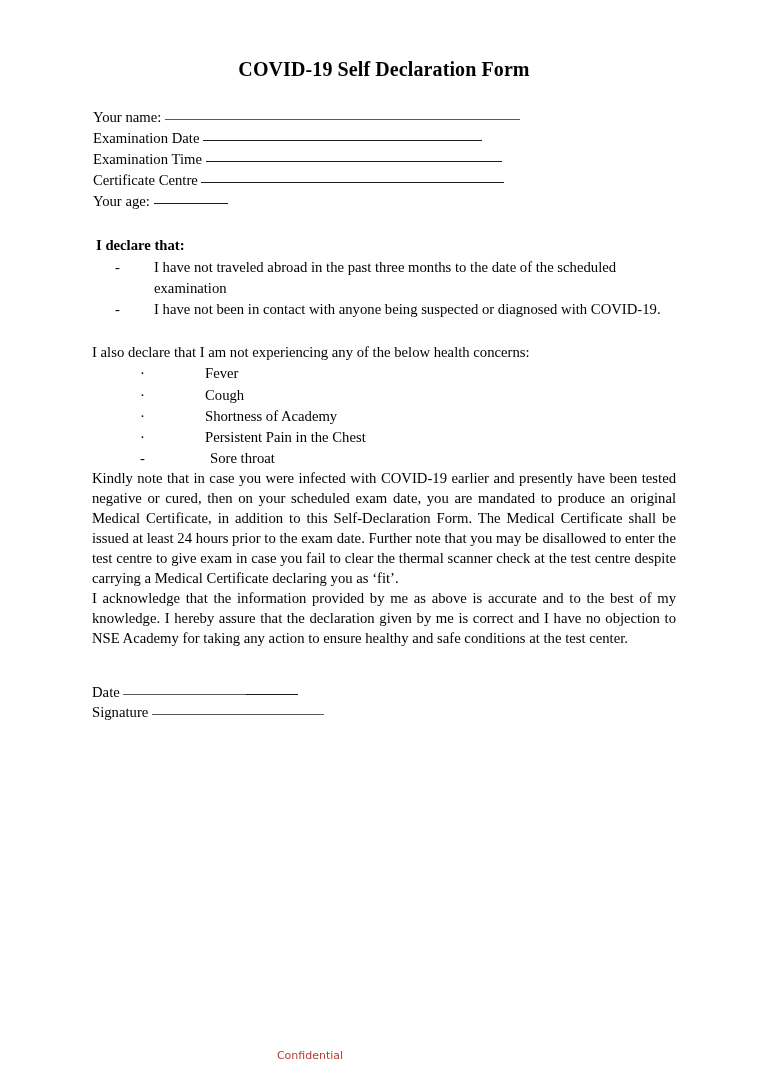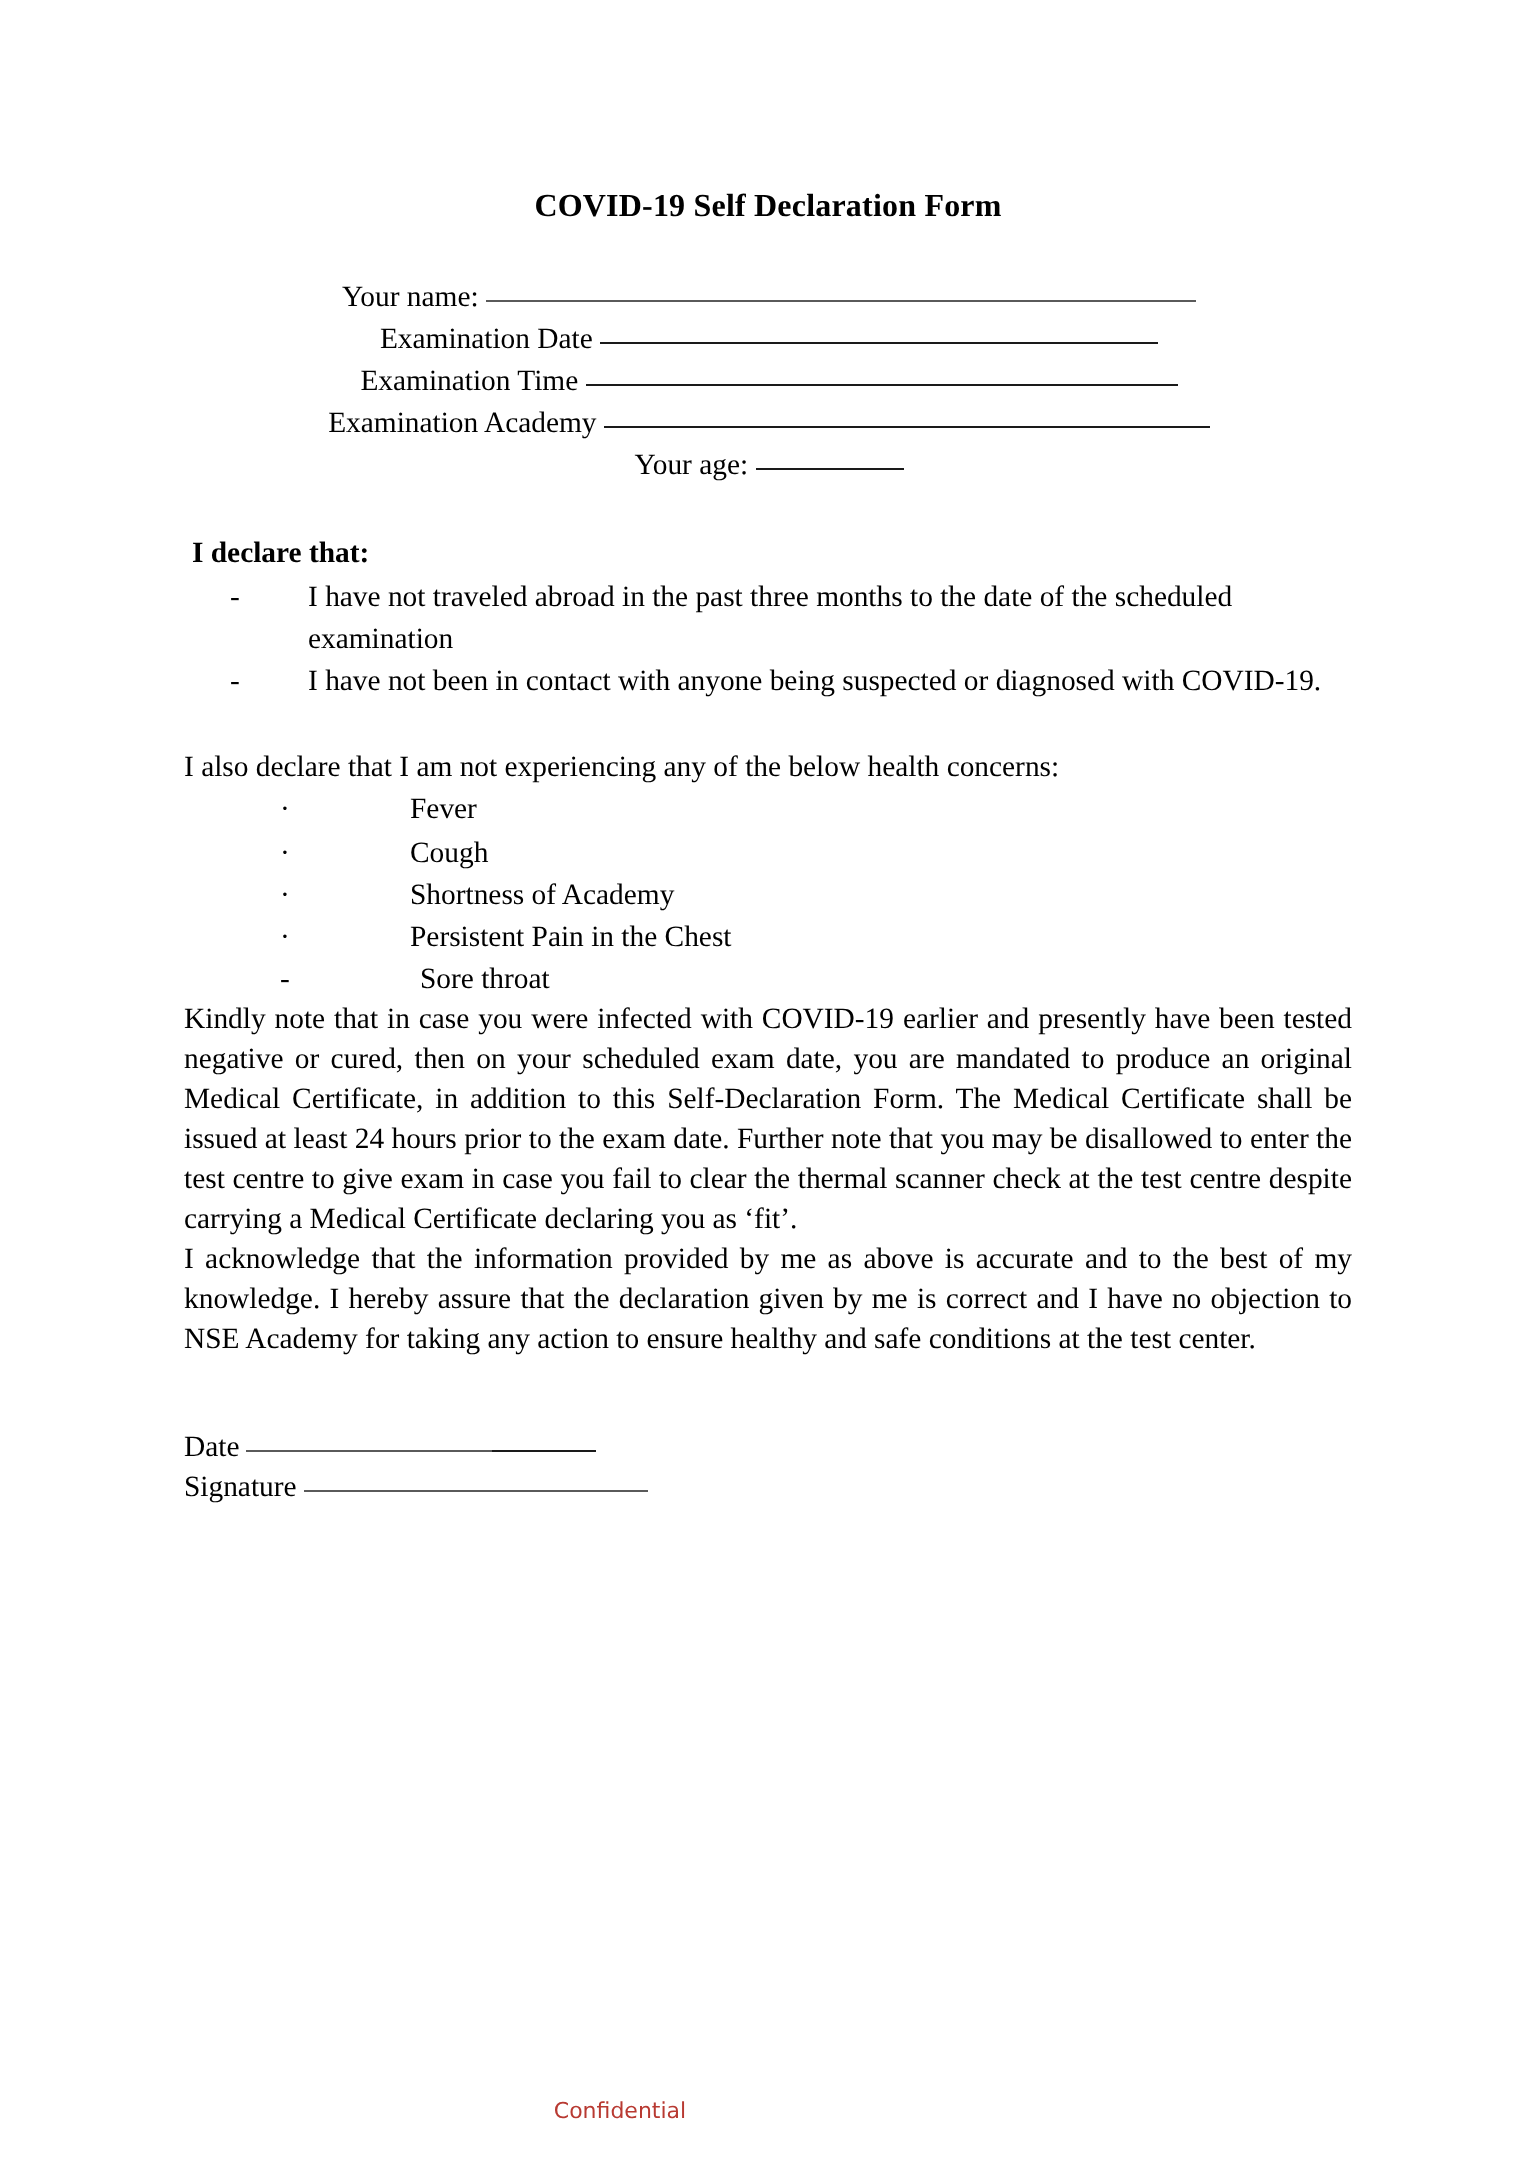--- a/index.html
+++ b/index.html
@@ -18,43 +18,42 @@
   }
   .content {
     position: absolute;
     left: 92px;
     top: 0;
     width: 584px;
   }
 
   .doc-title {
     text-align: center;
-    font-size: 16px;
+    font-size: 20px;
     font-weight: bold;
     margin: 0;
-    padding-top: 95px;
+    padding-top: 58px;
     letter-spacing: 0.1px;
   }
 
   p.para {
     font-size: 14.7px;
     line-height: 1.36;
     text-align: justify;
     margin: 0;
   }
 
   .intro {
     padding-top: 27px;
   }
 
   
   .fields {
     margin-top: 26px;
     padding-left: 1px;
-    text-align: center;
   }
   .field-row {
     font-size: 14.7px;
     line-height: 1.42;
     white-space: nowrap;
   }
   .field-label { }
   .rule {
     display: inline-block;
     border-bottom: 1px solid #1a1a1a;
@@ -154,21 +153,21 @@
       <div class="field-row">
         <span class="field-label">Your name: </span><span class="rule rule-soft" style="width: 355px;"></span>
       </div>
       <div class="field-row">
         <span class="field-label">Examination Date </span><span class="rule" style="width: 279px;"></span>
       </div>
       <div class="field-row">
         <span class="field-label">Examination Time </span><span class="rule" style="width: 296px;"></span>
       </div>
       <div class="field-row">
-        <span class="field-label">Examination Academy </span><span class="rule" style="width: 303px;"></span>
+        <span class="field-label">Certificate Centre </span><span class="rule" style="width: 303px;"></span>
       </div>
       <div class="field-row">
         <span class="field-label">Your age:  </span><span class="rule" style="width: 74px;"></span>
       </div>
     </div>
 
     <div class="declare-block">
       <div class="declare-lead">I declare that:</div>
       <div class="dash-item">
         <span class="marker">-</span>

